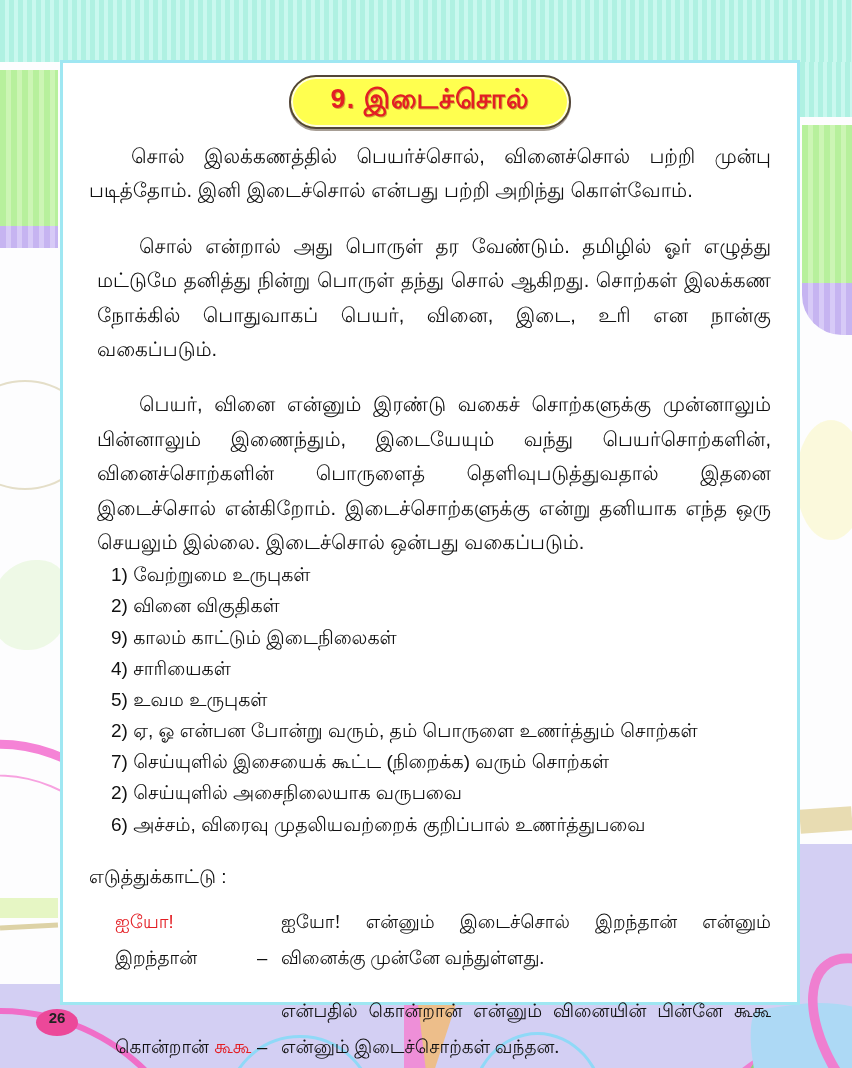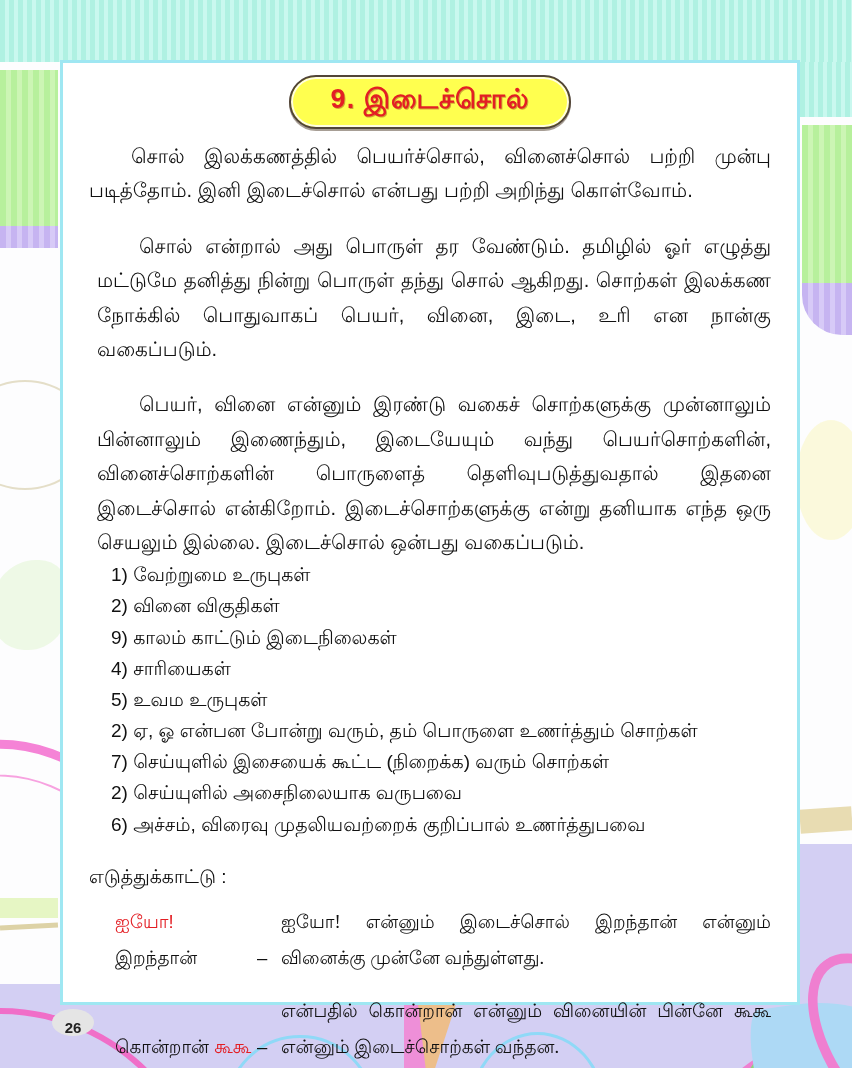--- a/index.html
+++ b/index.html
@@ -124,23 +124,23 @@
     transform:rotate(-8deg);
   }
   .arc-pink-frame-br {
     position:absolute; left:828px; top:940px; width:120px; height:220px; z-index:3;
     border:10px solid #ef7fd0; border-radius:50%;
     border-right-color:transparent; border-bottom-color:transparent;
     transform:rotate(-35deg);
   }
 
   .page-num-badge {
-    position:absolute; left:52px; top:1009px; width:42px; height:27px; z-index:6;
-    background:#e5e5e5; border-radius:50%;
-    display:flex; align-items:flex-end; justify-content:center;
+    position:absolute; left:36px; top:1009px; width:42px; height:27px; z-index:6;
+    background:#ec4899; border-radius:50%;
+    display:flex; align-items:flex-start; justify-content:center;
     font-size:15px; font-weight:bold; color:#222;
   }
 
   
   .card {
     position:absolute; left:60px; top:60px; width:740px; height:945px; z-index:5;
     background:#ffffff; border:3px solid #9fe7f2;
     padding:10px 26px 16px 26px;
   }
   .title-pill {

